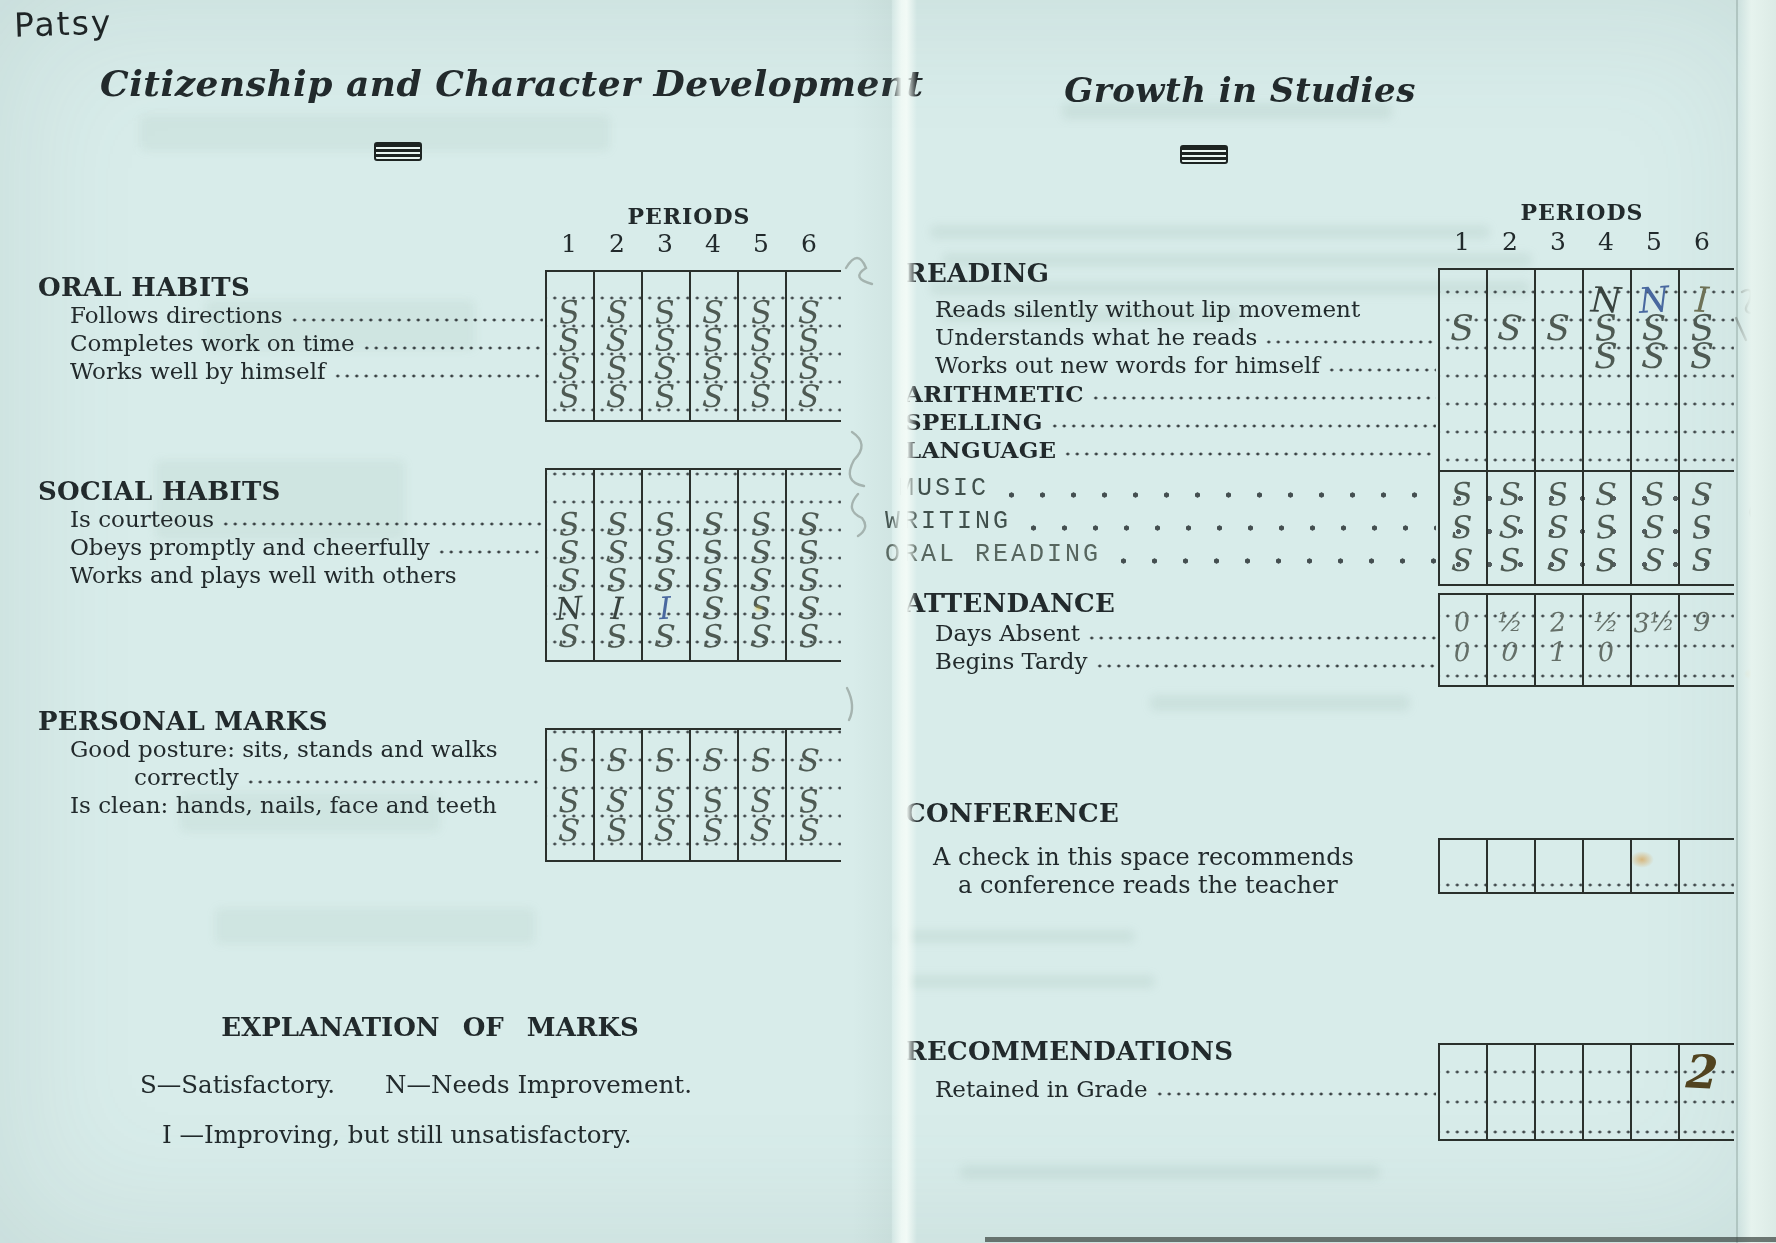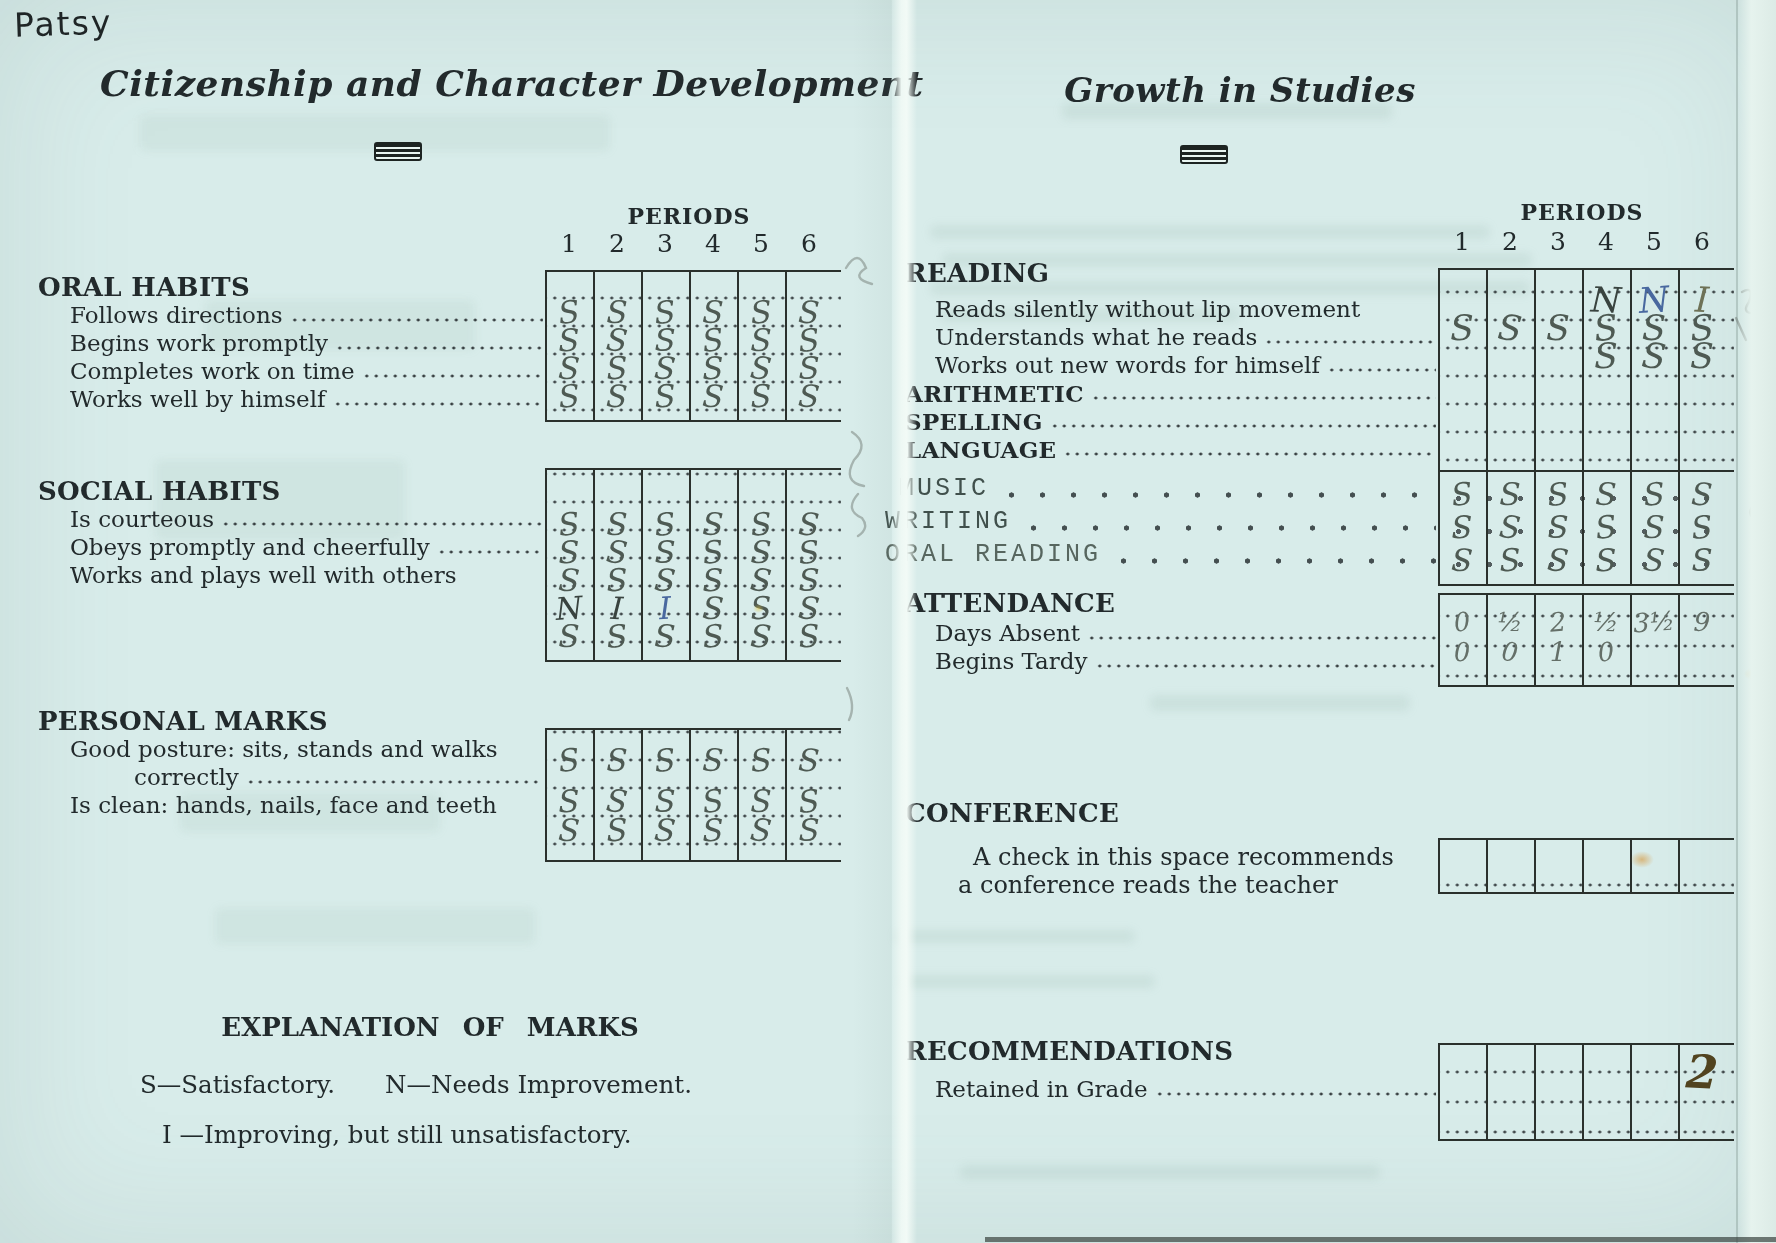--- a/index.html
+++ b/index.html
@@ -110,24 +110,20 @@
       <span class="colnum" style="width: 48px;">6</span>
     </div>
 
   <div class="sec-head" style="left:38px;top:272px;">ORAL HABITS</div>
   <div class="rows" style="left:70px;top:302px;width:475px;">
       <div class="trow">
         <span class="rlabel">Follows directions</span>
         <span class="rleader"></span>
       </div>
       <div class="trow">
-        <span class="rlabel">Begins work promptly</span>
-        <span class="rleader"></span>
-      </div>
-      <div class="trow">
         <span class="rlabel">Completes work on time</span>
         <span class="rleader"></span>
       </div>
       <div class="trow">
         <span class="rlabel">Works well by himself</span>
         <span class="rleader"></span>
       </div>
     </div>
   <div class="grid dots-s" style="left: 545px; top: 270px; width: 296px; height: 148px; background-size: 9.5px 28px; background-position: 5px 40px;">
       <div class="gline" style="left: 0px;"></div>
@@ -385,21 +381,21 @@
       <span class="mk mk-num" style="left: 144px; top: 12px; width: 48px; height: 30px; line-height: 30px; transform: rotate(2deg);">½</span>
       <span class="mk mk-num" style="left: 192px; top: 12px; width: 48px; height: 30px; line-height: 30px; transform: rotate(-4deg);">3½</span>
       <span class="mk mk-num" style="left: 240px; top: 12px; width: 48px; height: 30px; line-height: 30px; transform: rotate(3deg);">9</span>
       <span class="mk mk-num" style="left: 0px; top: 42px; width: 48px; height: 30px; line-height: 30px; transform: rotate(-1deg);">0</span>
       <span class="mk mk-num" style="left: 48px; top: 42px; width: 48px; height: 30px; line-height: 30px; transform: rotate(6deg);">0</span>
       <span class="mk mk-num" style="left: 96px; top: 42px; width: 48px; height: 30px; line-height: 30px; transform: rotate(0deg);">1</span>
       <span class="mk mk-num" style="left: 144px; top: 42px; width: 48px; height: 30px; line-height: 30px; transform: rotate(-6deg);">0</span>
     </div>
 
   <div class="sec-head" style="left:905px;top:798px;">CONFERENCE</div>
-  <div class="cline" style="left:933px;top:843px;margin-left:40px;">A check in this space recommends</div>
+  <div class="cline" style="left:933px;top:843px;">A check in this space recommends</div>
   <div class="cline" style="left:958px;top:871px;">a conference reads the teacher</div>
   <div class="grid dots-s" style="left: 1438px; top: 838px; width: 296px; height: 52px; background-size: 9.5px 52px; background-position: 5px 19px;">
       <div class="gline" style="left: 0px;"></div>
       <div class="gline" style="left: 48px;"></div>
       <div class="gline" style="left: 96px;"></div>
       <div class="gline" style="left: 144px;"></div>
       <div class="gline" style="left: 192px;"></div>
       <div class="gline" style="left: 240px;"></div>
     </div>
 

